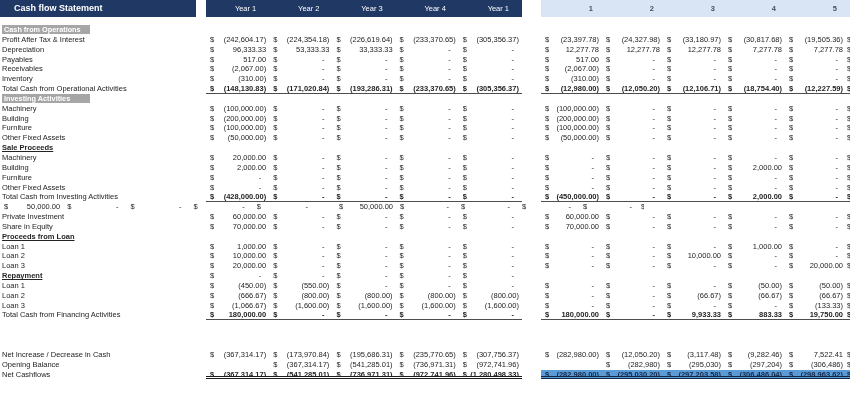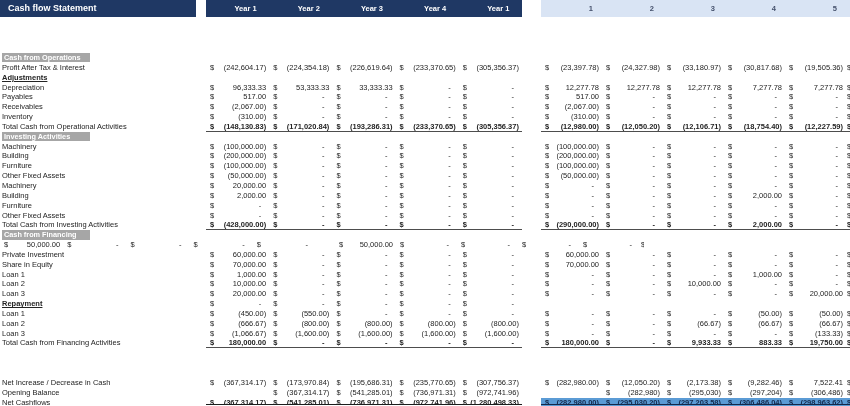--- a/index.html
+++ b/index.html
@@ -13,41 +13,41 @@
     font-family:"Liberation Sans","DejaVu Sans",sans-serif;
     font-size:7.5px;color:var(--ink);
   }
   .sheet{position:relative;width:850px;height:406px;}
 
   
   .hdr{position:absolute;top:0;left:0;width:850px;height:17px;}
   .title-cell{
     position:absolute;left:0;top:0;width:196px;height:17px;
     background:var(--navy);color:#fff;font-weight:bold;font-size:9px;
-    line-height:17px;padding-left:8px;white-space:nowrap;
+    line-height:17px;padding-left:14px;white-space:nowrap;
   }
   .year-hdr{
     position:absolute;left:206px;top:0;width:316px;height:17px;
     background:var(--navy);display:flex;
   }
   .year-hdr .hcell{
-    width:63.2px;flex:none;color:#fff;font-weight:bold;font-size:7.5px;
+    width:63.2px;flex:none;color:#fff;font-weight:normal;font-size:7.5px;
     text-align:center;line-height:17px;padding-left:16px;
   }
   .num-hdr{
     position:absolute;left:541px;top:0;width:309px;height:17px;
     background:var(--rt-header-bg);display:flex;overflow:hidden;
   }
   .num-hdr .hcell{
     width:61px;flex:none;color:#44506b;font-weight:600;font-size:7.5px;
     text-align:right;line-height:17px;padding-right:9px;
   }
 
   
-  .rows{position:absolute;top:25px;left:0;width:850px;margin-top:28px;}
+  .rows{position:absolute;top:25px;left:0;width:850px;}
   .row{display:flex;height:9.85px;align-items:stretch;}
   .lbl{width:206px;flex:none;line-height:9.85px;white-space:nowrap;overflow:hidden;padding-left:2px;}
   .lbl .band{
     display:block;width:88px;height:9.2px;margin-top:.3px;background:var(--gray-band);
     color:#fff;font-weight:bold;font-size:7.3px;line-height:9.4px;padding-left:2px;
   }
   .lbl .hd{font-weight:bold;text-decoration:underline;}
   .ltable{width:316px;flex:none;display:flex;}
   .gap{width:19px;flex:none;}
   .rtable{width:309px;flex:none;display:flex;overflow:hidden;}
@@ -153,39 +153,20 @@
           <div class="cell rcell">
             <span>$</span>
             <span class="v">(19,505.36)</span>
           </div>
           <div class="cell rcell sliver">
             <span>$</span>
             <span class="v"></span>
           </div>
         </div>
       </div>
-      <div class="row heading">
-        <div class="lbl"><span class="hd">Adjustments</span></div>
-        <div class="ltable">
-          <div class="cell lcell"></div>
-          <div class="cell lcell"></div>
-          <div class="cell lcell"></div>
-          <div class="cell lcell"></div>
-          <div class="cell lcell"></div>
-        </div>
-        <div class="gap"></div>
-        <div class="rtable">
-          <div class="cell rcell"></div>
-          <div class="cell rcell"></div>
-          <div class="cell rcell"></div>
-          <div class="cell rcell"></div>
-          <div class="cell rcell"></div>
-          <div class="cell rcell sliver"></div>
-        </div>
-      </div>
       <div class="row data">
         <div class="lbl"><span>Depreciation</span></div>
         <div class="ltable">
           <div class="cell lcell">
             <span>$</span>
             <span class="v">96,333.33</span>
           </div>
           <div class="cell lcell">
             <span>$</span>
             <span class="v">53,333.33</span>
@@ -661,20 +642,39 @@
           <div class="cell rcell">
             <span>$</span>
             <span class="v dash">-</span>
           </div>
           <div class="cell rcell sliver">
             <span>$</span>
             <span class="v"></span>
           </div>
         </div>
       </div>
+      <div class="row heading">
+        <div class="lbl"><span class="hd">Sale Proceeds</span></div>
+        <div class="ltable">
+          <div class="cell lcell"></div>
+          <div class="cell lcell"></div>
+          <div class="cell lcell"></div>
+          <div class="cell lcell"></div>
+          <div class="cell lcell"></div>
+        </div>
+        <div class="gap"></div>
+        <div class="rtable">
+          <div class="cell rcell"></div>
+          <div class="cell rcell"></div>
+          <div class="cell rcell"></div>
+          <div class="cell rcell"></div>
+          <div class="cell rcell"></div>
+          <div class="cell rcell sliver"></div>
+        </div>
+      </div>
       <div class="row data">
         <div class="lbl"><span>Machinery</span></div>
         <div class="ltable">
           <div class="cell lcell">
             <span>$</span>
             <span class="v">20,000.00</span>
           </div>
           <div class="cell lcell">
             <span>$</span>
             <span class="v dash">-</span>
@@ -897,21 +897,21 @@
           </div>
           <div class="cell lcell">
             <span>$</span>
             <span class="v dash">-</span>
           </div>
         </div>
         <div class="gap"></div>
         <div class="rtable">
           <div class="cell rcell">
             <span>$</span>
-            <span class="v">(290,000.00)</span>
+            <span class="v">(450,000.00)</span>
           </div>
           <div class="cell rcell">
             <span>$</span>
             <span class="v dash">-</span>
           </div>
           <div class="cell rcell">
             <span>$</span>
             <span class="v dash">-</span>
           </div>
           <div class="cell rcell">
@@ -921,194 +921,192 @@
           <div class="cell rcell">
             <span>$</span>
             <span class="v dash">-</span>
           </div>
           <div class="cell rcell sliver">
             <span>$</span>
             <span class="v"></span>
           </div>
         </div>
       </div>
-      <div class="row section">
-        <div class="lbl">
-          <span class="band">Cash from Financing</span>
-        </div>
+      <div class="row data">
+        <div class="ltable">
+          <div class="cell lcell">
+            <span>$</span>
+            <span class="v">50,000.00</span>
+          </div>
+          <div class="cell lcell">
+            <span>$</span>
+            <span class="v dash">-</span>
+          </div>
+          <div class="cell lcell">
+            <span>$</span>
+            <span class="v dash">-</span>
+          </div>
+          <div class="cell lcell">
+            <span>$</span>
+            <span class="v dash">-</span>
+          </div>
+          <div class="cell lcell">
+            <span>$</span>
+            <span class="v dash">-</span>
+          </div>
+        </div>
+        <div class="gap"></div>
+        <div class="rtable">
+          <div class="cell rcell">
+            <span>$</span>
+            <span class="v">50,000.00</span>
+          </div>
+          <div class="cell rcell">
+            <span>$</span>
+            <span class="v dash">-</span>
+          </div>
+          <div class="cell rcell">
+            <span>$</span>
+            <span class="v dash">-</span>
+          </div>
+          <div class="cell rcell">
+            <span>$</span>
+            <span class="v dash">-</span>
+          </div>
+          <div class="cell rcell">
+            <span>$</span>
+            <span class="v dash">-</span>
+          </div>
+          <div class="cell rcell sliver">
+            <span>$</span>
+            <span class="v"></span>
+          </div>
+        </div>
+      </div>
+      <div class="row data">
+        <div class="lbl"><span>Private Investment</span></div>
+        <div class="ltable">
+          <div class="cell lcell">
+            <span>$</span>
+            <span class="v">60,000.00</span>
+          </div>
+          <div class="cell lcell">
+            <span>$</span>
+            <span class="v dash">-</span>
+          </div>
+          <div class="cell lcell">
+            <span>$</span>
+            <span class="v dash">-</span>
+          </div>
+          <div class="cell lcell">
+            <span>$</span>
+            <span class="v dash">-</span>
+          </div>
+          <div class="cell lcell">
+            <span>$</span>
+            <span class="v dash">-</span>
+          </div>
+        </div>
+        <div class="gap"></div>
+        <div class="rtable">
+          <div class="cell rcell">
+            <span>$</span>
+            <span class="v">60,000.00</span>
+          </div>
+          <div class="cell rcell">
+            <span>$</span>
+            <span class="v dash">-</span>
+          </div>
+          <div class="cell rcell">
+            <span>$</span>
+            <span class="v dash">-</span>
+          </div>
+          <div class="cell rcell">
+            <span>$</span>
+            <span class="v dash">-</span>
+          </div>
+          <div class="cell rcell">
+            <span>$</span>
+            <span class="v dash">-</span>
+          </div>
+          <div class="cell rcell sliver">
+            <span>$</span>
+            <span class="v"></span>
+          </div>
+        </div>
+      </div>
+      <div class="row data">
+        <div class="lbl"><span>Share in Equity</span></div>
+        <div class="ltable">
+          <div class="cell lcell">
+            <span>$</span>
+            <span class="v">70,000.00</span>
+          </div>
+          <div class="cell lcell">
+            <span>$</span>
+            <span class="v dash">-</span>
+          </div>
+          <div class="cell lcell">
+            <span>$</span>
+            <span class="v dash">-</span>
+          </div>
+          <div class="cell lcell">
+            <span>$</span>
+            <span class="v dash">-</span>
+          </div>
+          <div class="cell lcell">
+            <span>$</span>
+            <span class="v dash">-</span>
+          </div>
+        </div>
+        <div class="gap"></div>
+        <div class="rtable">
+          <div class="cell rcell">
+            <span>$</span>
+            <span class="v">70,000.00</span>
+          </div>
+          <div class="cell rcell">
+            <span>$</span>
+            <span class="v dash">-</span>
+          </div>
+          <div class="cell rcell">
+            <span>$</span>
+            <span class="v dash">-</span>
+          </div>
+          <div class="cell rcell">
+            <span>$</span>
+            <span class="v dash">-</span>
+          </div>
+          <div class="cell rcell">
+            <span>$</span>
+            <span class="v dash">-</span>
+          </div>
+          <div class="cell rcell sliver">
+            <span>$</span>
+            <span class="v"></span>
+          </div>
+        </div>
+      </div>
+      <div class="row heading">
+        <div class="lbl"><span class="hd">Proceeds from Loan</span></div>
         <div class="ltable">
           <div class="cell lcell"></div>
           <div class="cell lcell"></div>
           <div class="cell lcell"></div>
           <div class="cell lcell"></div>
           <div class="cell lcell"></div>
         </div>
         <div class="gap"></div>
         <div class="rtable">
           <div class="cell rcell"></div>
           <div class="cell rcell"></div>
           <div class="cell rcell"></div>
           <div class="cell rcell"></div>
           <div class="cell rcell"></div>
           <div class="cell rcell sliver"></div>
-        </div>
-      </div>
-      <div class="row data">
-        <div class="ltable">
-          <div class="cell lcell">
-            <span>$</span>
-            <span class="v">50,000.00</span>
-          </div>
-          <div class="cell lcell">
-            <span>$</span>
-            <span class="v dash">-</span>
-          </div>
-          <div class="cell lcell">
-            <span>$</span>
-            <span class="v dash">-</span>
-          </div>
-          <div class="cell lcell">
-            <span>$</span>
-            <span class="v dash">-</span>
-          </div>
-          <div class="cell lcell">
-            <span>$</span>
-            <span class="v dash">-</span>
-          </div>
-        </div>
-        <div class="gap"></div>
-        <div class="rtable">
-          <div class="cell rcell">
-            <span>$</span>
-            <span class="v">50,000.00</span>
-          </div>
-          <div class="cell rcell">
-            <span>$</span>
-            <span class="v dash">-</span>
-          </div>
-          <div class="cell rcell">
-            <span>$</span>
-            <span class="v dash">-</span>
-          </div>
-          <div class="cell rcell">
-            <span>$</span>
-            <span class="v dash">-</span>
-          </div>
-          <div class="cell rcell">
-            <span>$</span>
-            <span class="v dash">-</span>
-          </div>
-          <div class="cell rcell sliver">
-            <span>$</span>
-            <span class="v"></span>
-          </div>
-        </div>
-      </div>
-      <div class="row data">
-        <div class="lbl"><span>Private Investment</span></div>
-        <div class="ltable">
-          <div class="cell lcell">
-            <span>$</span>
-            <span class="v">60,000.00</span>
-          </div>
-          <div class="cell lcell">
-            <span>$</span>
-            <span class="v dash">-</span>
-          </div>
-          <div class="cell lcell">
-            <span>$</span>
-            <span class="v dash">-</span>
-          </div>
-          <div class="cell lcell">
-            <span>$</span>
-            <span class="v dash">-</span>
-          </div>
-          <div class="cell lcell">
-            <span>$</span>
-            <span class="v dash">-</span>
-          </div>
-        </div>
-        <div class="gap"></div>
-        <div class="rtable">
-          <div class="cell rcell">
-            <span>$</span>
-            <span class="v">60,000.00</span>
-          </div>
-          <div class="cell rcell">
-            <span>$</span>
-            <span class="v dash">-</span>
-          </div>
-          <div class="cell rcell">
-            <span>$</span>
-            <span class="v dash">-</span>
-          </div>
-          <div class="cell rcell">
-            <span>$</span>
-            <span class="v dash">-</span>
-          </div>
-          <div class="cell rcell">
-            <span>$</span>
-            <span class="v dash">-</span>
-          </div>
-          <div class="cell rcell sliver">
-            <span>$</span>
-            <span class="v"></span>
-          </div>
-        </div>
-      </div>
-      <div class="row data">
-        <div class="lbl"><span>Share in Equity</span></div>
-        <div class="ltable">
-          <div class="cell lcell">
-            <span>$</span>
-            <span class="v">70,000.00</span>
-          </div>
-          <div class="cell lcell">
-            <span>$</span>
-            <span class="v dash">-</span>
-          </div>
-          <div class="cell lcell">
-            <span>$</span>
-            <span class="v dash">-</span>
-          </div>
-          <div class="cell lcell">
-            <span>$</span>
-            <span class="v dash">-</span>
-          </div>
-          <div class="cell lcell">
-            <span>$</span>
-            <span class="v dash">-</span>
-          </div>
-        </div>
-        <div class="gap"></div>
-        <div class="rtable">
-          <div class="cell rcell">
-            <span>$</span>
-            <span class="v">70,000.00</span>
-          </div>
-          <div class="cell rcell">
-            <span>$</span>
-            <span class="v dash">-</span>
-          </div>
-          <div class="cell rcell">
-            <span>$</span>
-            <span class="v dash">-</span>
-          </div>
-          <div class="cell rcell">
-            <span>$</span>
-            <span class="v dash">-</span>
-          </div>
-          <div class="cell rcell">
-            <span>$</span>
-            <span class="v dash">-</span>
-          </div>
-          <div class="cell rcell sliver">
-            <span>$</span>
-            <span class="v"></span>
-          </div>
         </div>
       </div>
       <div class="row data">
         <div class="lbl"><span>Loan 1</span></div>
         <div class="ltable">
           <div class="cell lcell">
             <span>$</span>
             <span class="v">1,000.00</span>
           </div>
           <div class="cell lcell">
@@ -1588,21 +1586,21 @@
           <div class="cell rcell">
             <span>$</span>
             <span class="v">(282,980.00)</span>
           </div>
           <div class="cell rcell">
             <span>$</span>
             <span class="v">(12,050.20)</span>
           </div>
           <div class="cell rcell">
             <span>$</span>
-            <span class="v">(2,173.38)</span>
+            <span class="v">(3,117.48)</span>
           </div>
           <div class="cell rcell">
             <span>$</span>
             <span class="v">(9,282.46)</span>
           </div>
           <div class="cell rcell">
             <span>$</span>
             <span class="v">7,522.41</span>
           </div>
           <div class="cell rcell sliver">

